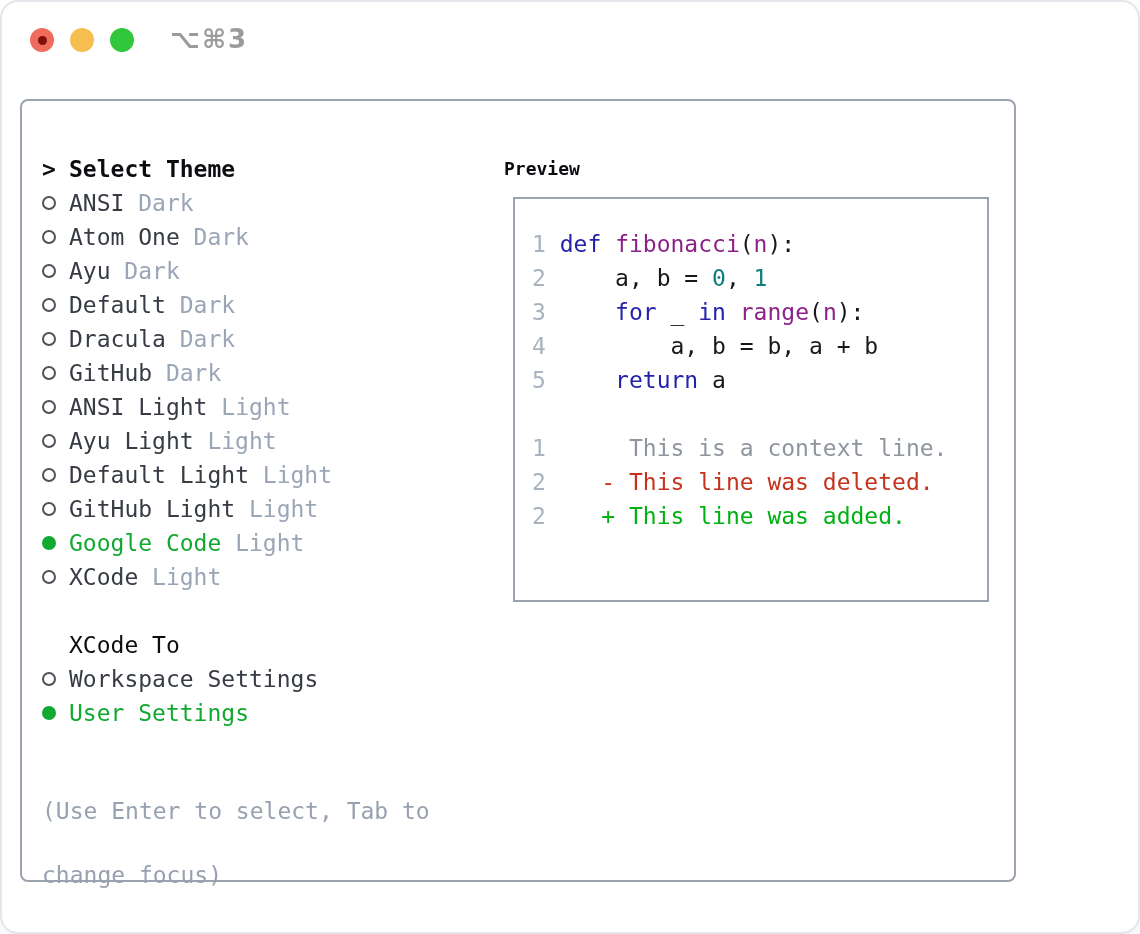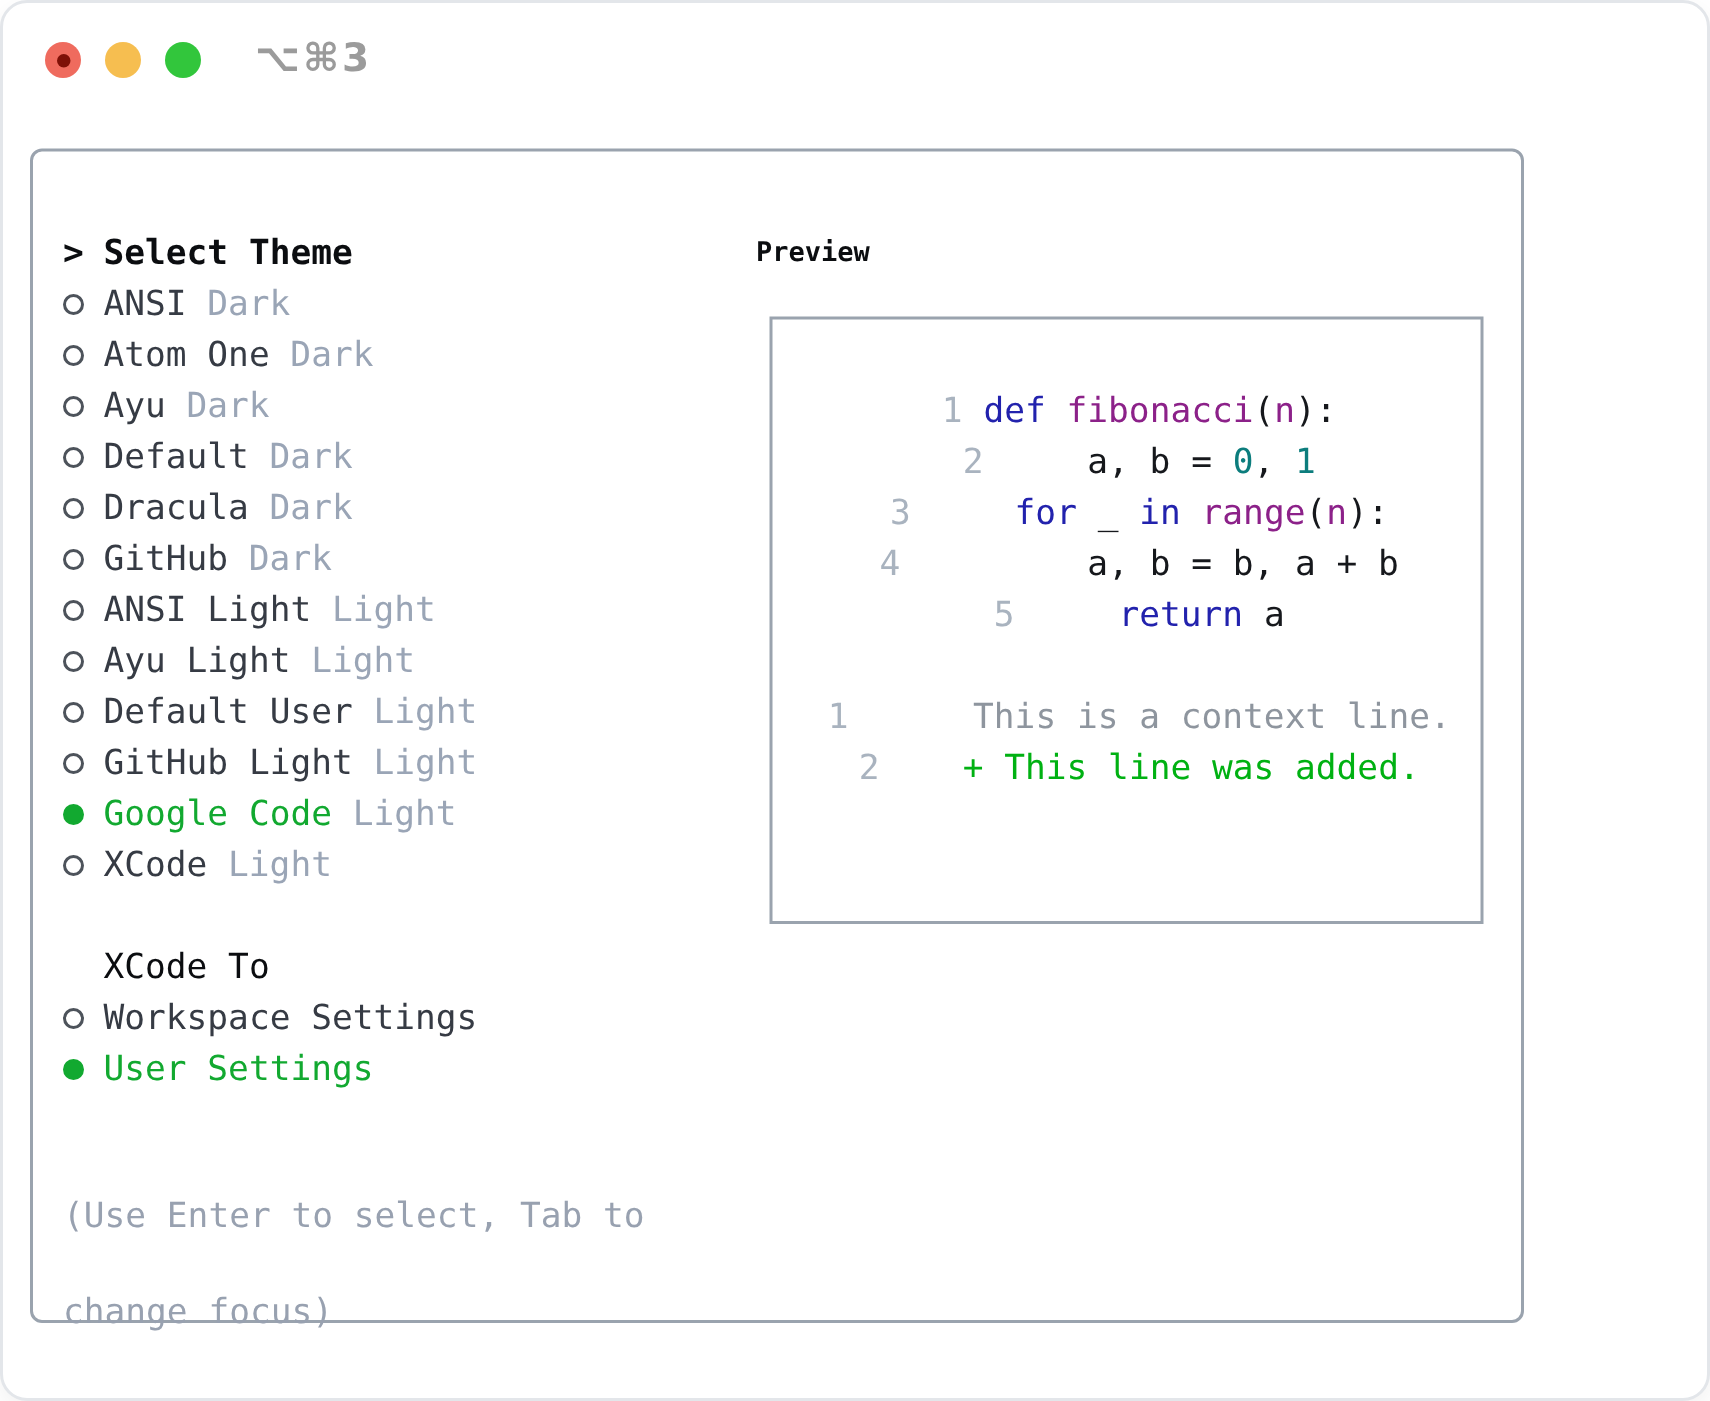--- a/index.html
+++ b/index.html
@@ -44,23 +44,23 @@
   .item-name.selected{color:var(--accent-green);}
   .item-suffix{color:var(--suffix-gray);margin-left:0.6em;}
   .subhead{color:var(--heading-text);}
   .hint{color:var(--hint-gray);margin-top:30px;}
   
   .preview-heading{
     position:absolute;left:482px;top:51px;height:34px;line-height:34px;
     font-size:18px;font-weight:700;color:var(--heading-text);
   }
   .preview-box{
-    position:absolute;left:491px;top:110px;width:476px;height:405px;
+    position:absolute;left:491px;top:96px;width:476px;height:405px;
     box-sizing:border-box;border:2px solid var(--panel-border);background:#fff;
-    padding:44px 0 0 17px;overflow:hidden;text-align:center;
+    padding:28px 0 0 17px;overflow:hidden;
   }
   .code-line{height:34px;line-height:34px;font-size:23px;white-space:pre;}
   .ln{color:var(--line-number-gray);}
   .tk-kw{color:var(--keyword-blue);}
   .tk-fn{color:var(--function-purple);}
   .tk-num{color:var(--number-teal);}
   .tk-p{color:var(--code-text);}
   .tk-ctx{color:var(--context-gray);}
   .tk-del{color:var(--diff-deleted-red);}
   .tk-add{color:var(--diff-added-green);margin-top:28px;}
@@ -89,21 +89,21 @@
 
       <div id="theme-list">
           <div class="row"><span class="marker"><span class="ring"></span></span><span class="item-name">ANSI</span><span class="item-suffix">Dark</span></div>
           <div class="row"><span class="marker"><span class="ring"></span></span><span class="item-name">Atom One</span><span class="item-suffix">Dark</span></div>
           <div class="row"><span class="marker"><span class="ring"></span></span><span class="item-name">Ayu</span><span class="item-suffix">Dark</span></div>
           <div class="row"><span class="marker"><span class="ring"></span></span><span class="item-name">Default</span><span class="item-suffix">Dark</span></div>
           <div class="row"><span class="marker"><span class="ring"></span></span><span class="item-name">Dracula</span><span class="item-suffix">Dark</span></div>
           <div class="row"><span class="marker"><span class="ring"></span></span><span class="item-name">GitHub</span><span class="item-suffix">Dark</span></div>
           <div class="row"><span class="marker"><span class="ring"></span></span><span class="item-name">ANSI Light</span><span class="item-suffix">Light</span></div>
           <div class="row"><span class="marker"><span class="ring"></span></span><span class="item-name">Ayu Light</span><span class="item-suffix">Light</span></div>
-          <div class="row"><span class="marker"><span class="ring"></span></span><span class="item-name">Default User</span><span class="item-suffix">Light</span></div>
+          <div class="row"><span class="marker"><span class="ring"></span></span><span class="item-name">Default Light</span><span class="item-suffix">Light</span></div>
           <div class="row"><span class="marker"><span class="ring"></span></span><span class="item-name">GitHub Light</span><span class="item-suffix">Light</span></div>
           <div class="row"><span class="marker"><span class="ring filled"></span></span><span class="item-name selected">Google Code</span><span class="item-suffix">Light</span></div>
           <div class="row"><span class="marker"><span class="ring"></span></span><span class="item-name">XCode</span><span class="item-suffix">Light</span></div>
         </div>
 
       <div class="row"></div>
 
       <div class="row">
         <span class="marker"></span>
         <span class="subhead">XCode To</span>
@@ -126,18 +126,19 @@
 
     <div class="preview-box">
       <div id="code">
           <div class="code-line"><span class="ln">1</span> <span class="tk-kw">def</span><span class="tk-p"> </span><span class="tk-fn">fibonacci</span><span class="tk-p">(</span><span class="tk-fn">n</span><span class="tk-p">):</span></div>
           <div class="code-line"><span class="ln">2</span> <span class="tk-p">    a, b = </span><span class="tk-num">0</span><span class="tk-p">, </span><span class="tk-num">1</span></div>
           <div class="code-line"><span class="ln">3</span> <span class="tk-p">    </span><span class="tk-kw">for</span><span class="tk-p"> _ </span><span class="tk-kw">in</span><span class="tk-p"> </span><span class="tk-fn">range</span><span class="tk-p">(</span><span class="tk-fn">n</span><span class="tk-p">):</span></div>
           <div class="code-line"><span class="ln">4</span> <span class="tk-p">        a, b = b, a + b</span></div>
           <div class="code-line"><span class="ln">5</span> <span class="tk-p">    </span><span class="tk-kw">return</span><span class="tk-p"> a</span></div>
           <div class="code-line"></div>
           <div class="code-line"><span class="ln">1</span> <span class="tk-ctx">     This is a context line.</span></div>
+          <div class="code-line"><span class="ln">2</span> <span class="tk-del">   - This line was deleted.</span></div>
           <div class="code-line"><span class="ln">2</span> <span class="tk-add">   + This line was added.</span></div>
         </div>
     </div>
 
   </div>
 </div>
 
 </body></html>

